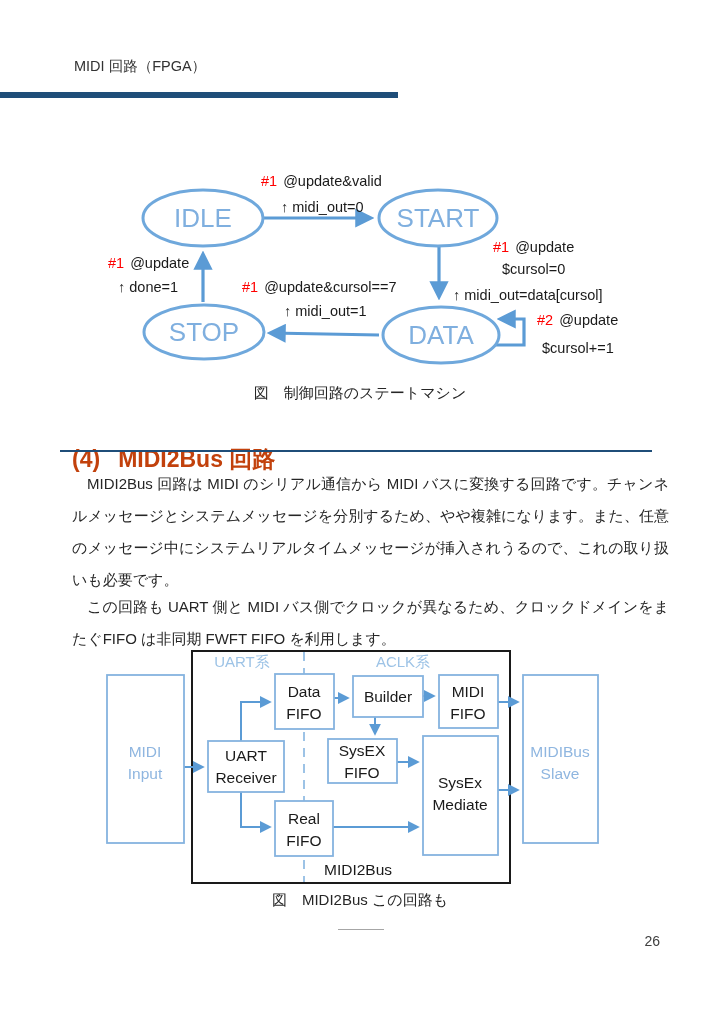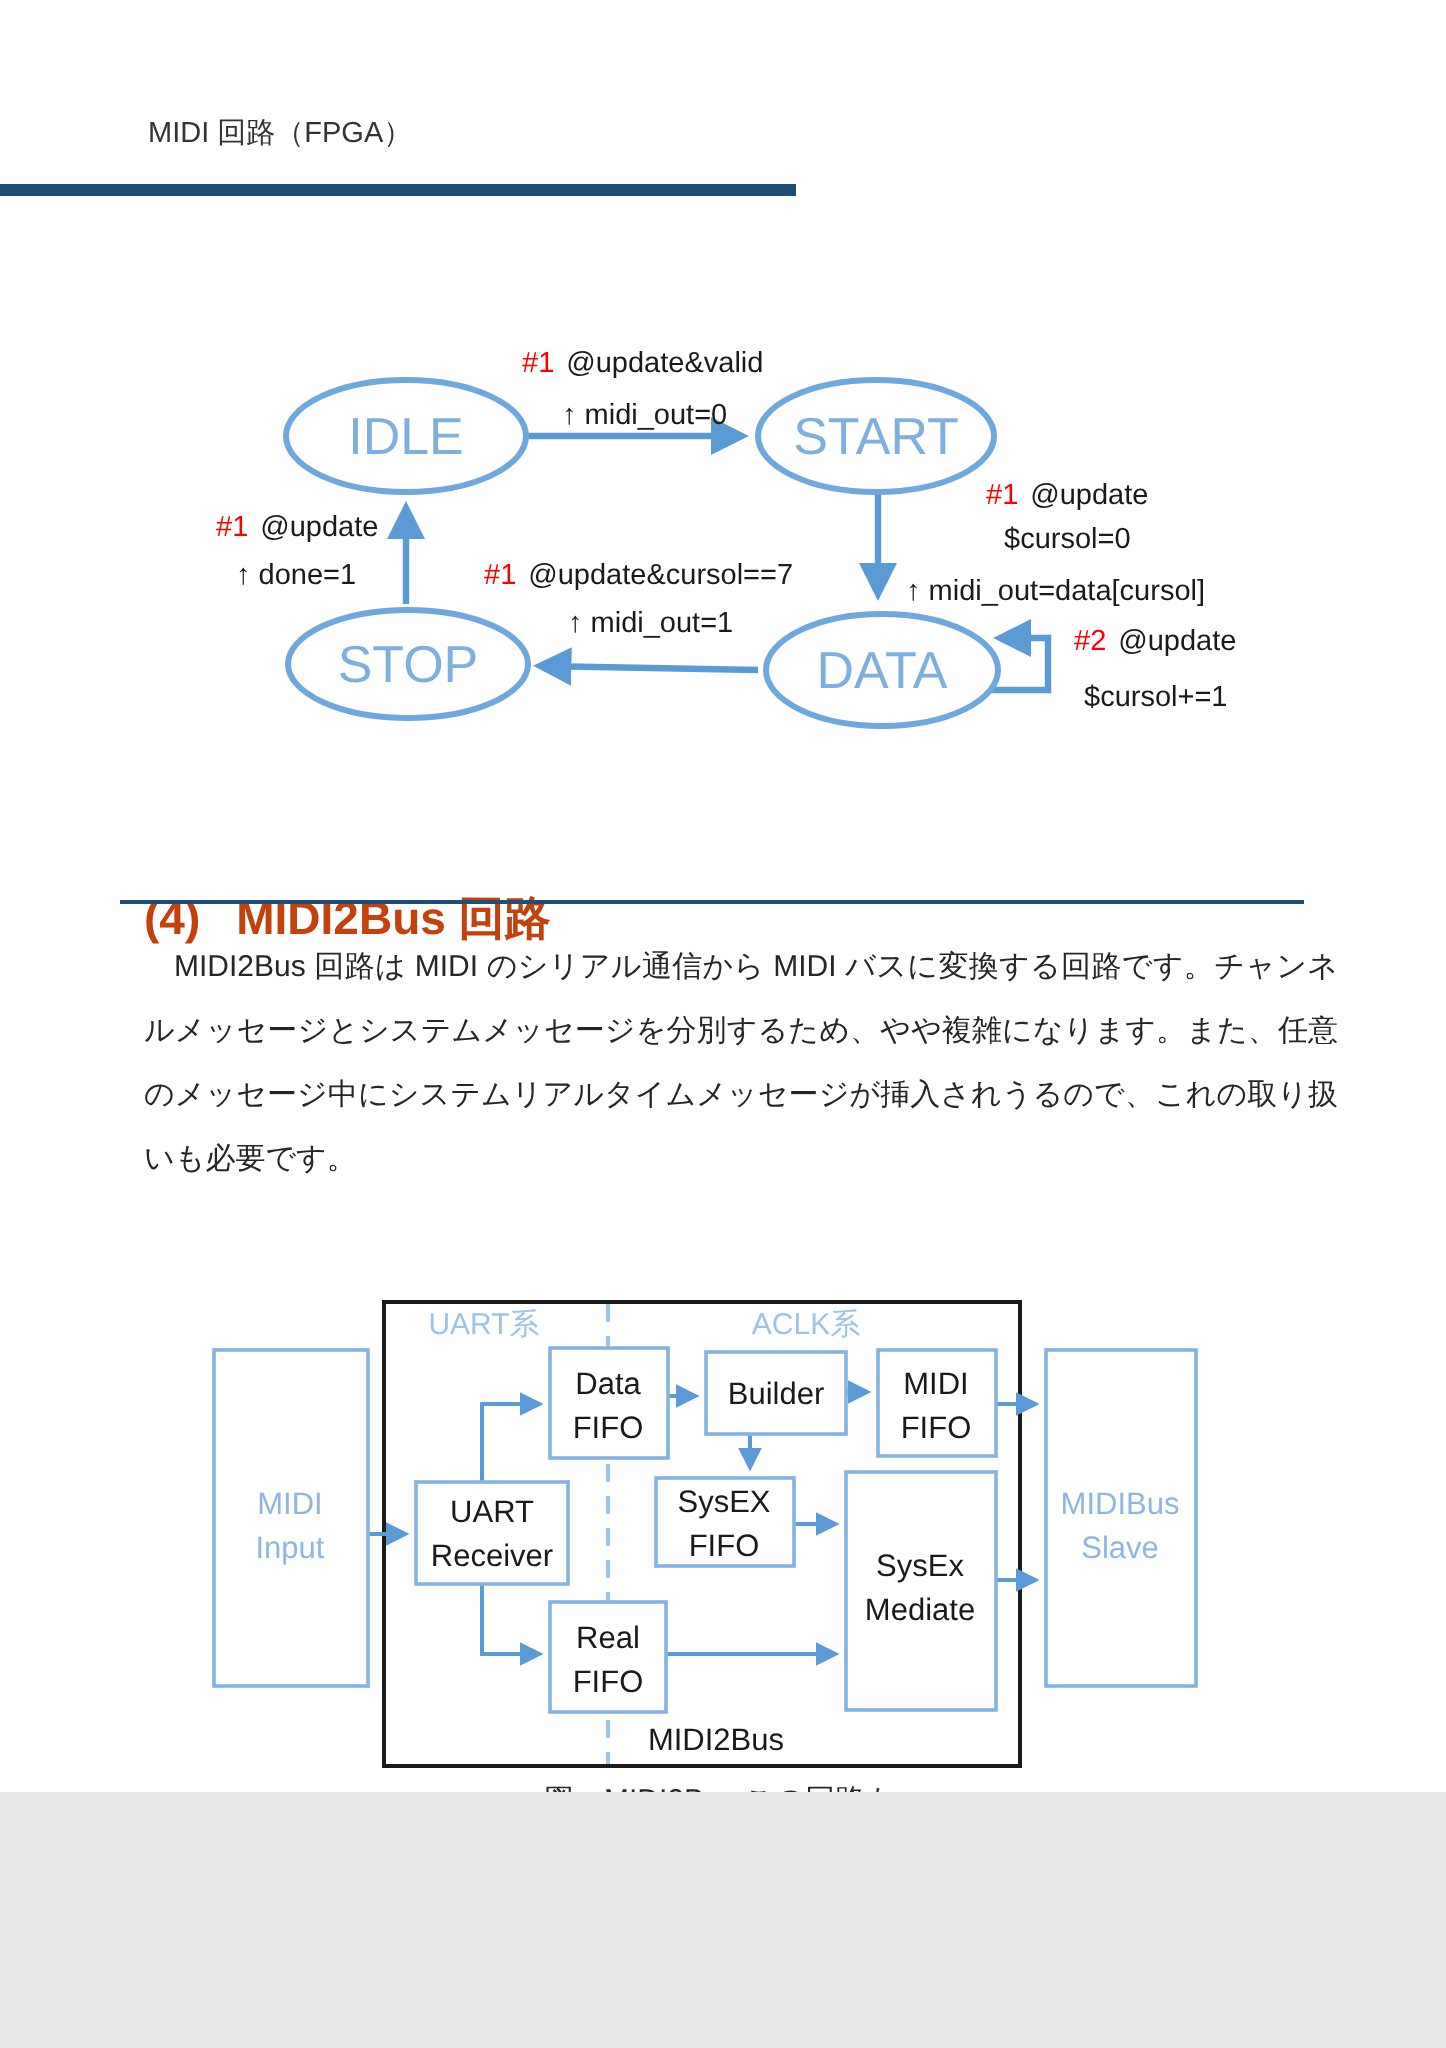--- a/index.html
+++ b/index.html
@@ -1,17 +1,17 @@
 <!DOCTYPE html>
 <html><head>
 <meta charset="utf-8">
 <style>
   html,body { margin:0; padding:0; background:#e8e8e8; }
   .page {
-    position:relative; width:723px; height:896px; margin:0 auto;
+    position:relative; width:723px; height:1024px; margin:0 auto;
     background:#ffffff; overflow:hidden;
     font-family:"Liberation Sans","DejaVu Sans",sans-serif;
     color:#262626;
     text-decoration:underline;
   }
   .abs { position:absolute; }
   .doc-header { left:74px; top:57px; font-size:14.5px; color:#333333; }
   .header-rule { left:0; top:92px; width:398px; height:6px; background:#1F4E79; }
 
   .legend-box { left:98px; top:110px; width:388px; height:51px; border:2.5px solid #1a1a1a; }
@@ -98,27 +98,29 @@
     <text class="lbl" x="440" y="157"><tspan class="c-red">#2</tspan><tspan dx="6">@update</tspan></text>
     <text class="lbl c-green" x="445" y="185">$cursol+=1</text>
 
     <text class="lbl" x="145" y="124"><tspan class="c-red">#1</tspan><tspan dx="6">@update&amp;cursol==7</tspan></text>
     <text class="lbl c-lblue" x="187" y="148">↑ midi_out=1</text>
 
     <text class="lbl" x="11" y="100"><tspan class="c-red">#1</tspan><tspan dx="6">@update</tspan></text>
     <text class="lbl c-lblue" x="21" y="124">↑ done=1</text>
   </svg>
 
+  <div class="abs caption cap1">図　制御回路のステートマシン</div>
 
   <div class="abs section-heading">
     <span>(4)</span><span class="sec-title">MIDI2Bus 回路</span>
   </div>
   <div class="abs heading-rule"></div>
 
   <p class="abs body-para p1">MIDI2Bus 回路は MIDI のシリアル通信から MIDI バスに変換する回路です。チャンネルメッセージとシステムメッセージを分別するため、やや複雑になります。また、任意のメッセージ中にシステムリアルタイムメッセージが挿入されうるので、これの取り扱いも必要です。</p>
+  <p class="abs body-para p2">この回路も UART 側と MIDI バス側でクロックが異なるため、クロックドメインをまたぐFIFO は非同期 FWFT FIFO を利用します。</p>
 
   <svg class="abs bd-svg" width="520" height="242" viewBox="0 0 520 242">
     <rect class="bd-outer" x="97" y="3" width="318" height="232"></rect>
     <line class="bd-dash" x1="209" y1="4" x2="209" y2="234"></line>
 
     <line class="bd-arrow" x1="89" y1="119" x2="107" y2="119" marker-end="url(#ah)"></line>
     <polyline class="bd-arrow" points="146,93 146,54 174,54" marker-end="url(#ah)"></polyline>
     <polyline class="bd-arrow" points="146,144 146,179 174,179" marker-end="url(#ah)"></polyline>
     <line class="bd-arrow" x1="239" y1="50" x2="252" y2="50" marker-end="url(#ah)"></line>
     <line class="bd-arrow" x1="328" y1="48" x2="338" y2="48" marker-end="url(#ah)"></line>

